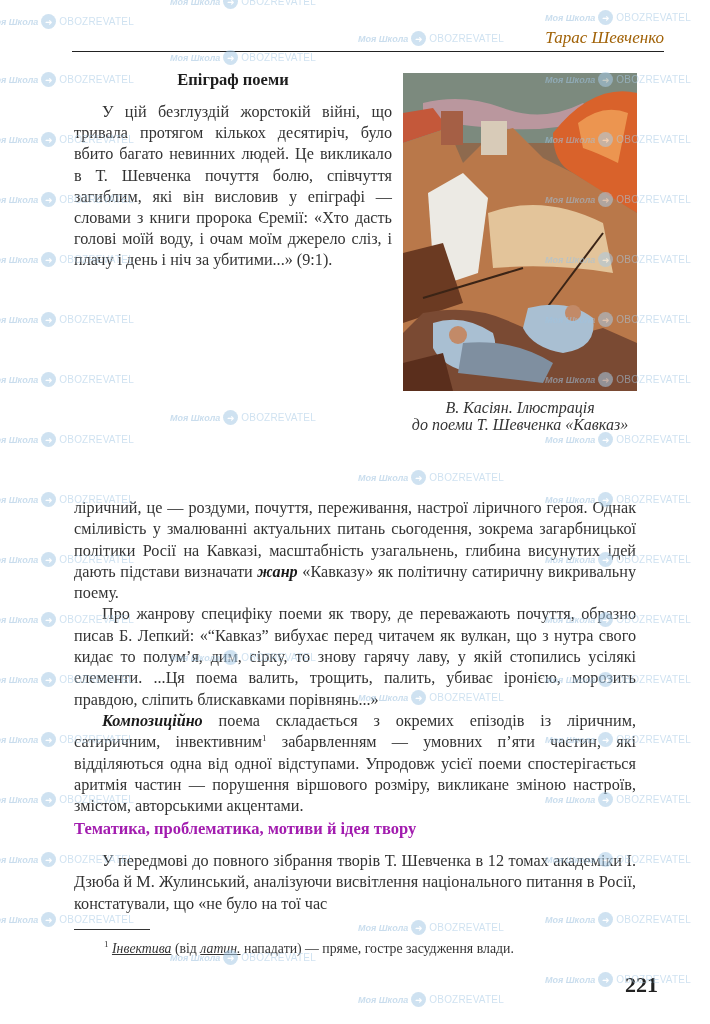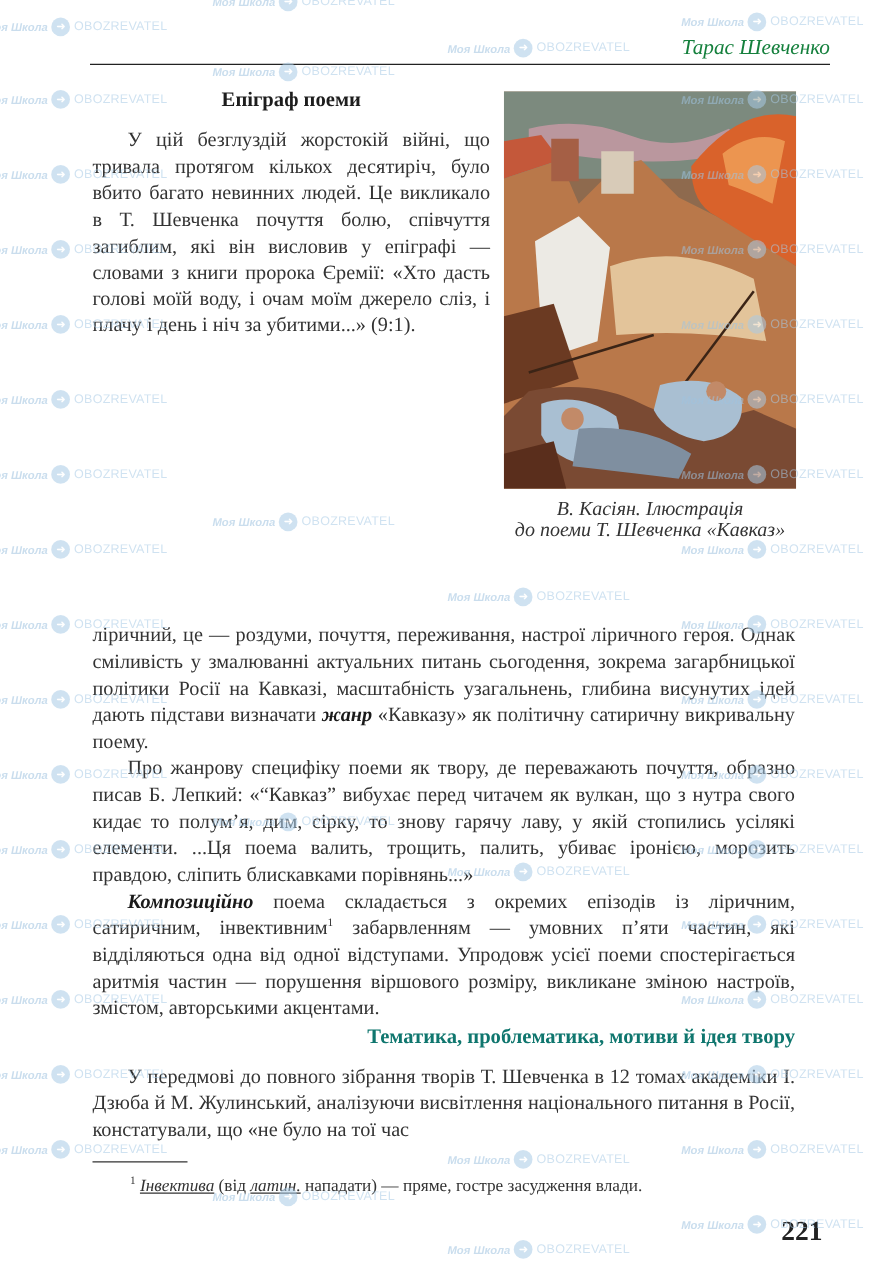--- a/index.html
+++ b/index.html
@@ -6,38 +6,38 @@
   body {
     width: 710px; height: 1024px; background: #ffffff; position: relative; overflow: hidden;
     font-family: "Liberation Serif", "DejaVu Serif", serif; color: #2b2b2b;
   }
   .wm-layer { position: absolute; inset: 0; pointer-events: none; z-index: 5; }
   .wm { position: absolute; display: flex; align-items: center; gap: 3px; opacity: 0.55; white-space: nowrap; }
   .wm .ms { font-family: "Liberation Sans", sans-serif; font-style: italic; font-weight: bold; font-size: 9px; color: #9fc3e0; }
   .wm .circ { width: 15px; height: 15px; border-radius: 50%; background: #a9cbe6; color: #fff; font-size: 9px; display: flex; align-items: center; justify-content: center; font-family: "DejaVu Sans", sans-serif; }
   .wm .ob { font-family: "Liberation Sans", sans-serif; font-size: 10px; color: #a9cbe6; letter-spacing: 0.2px; }
 
-  .running-head { position: absolute; right: 46px; top: 28px; font-style: italic; font-size: 17px; color: #15803d; }
+  .running-head { position: absolute; right: 46px; top: 28px; font-style: italic; font-size: 17px; color: #a16207; }
   .head-rule { position: absolute; left: 72px; right: 46px; top: 51px; height: 0; border-top: 1.6px solid #222; }
 
   .col-left { position: absolute; left: 74px; top: 70px; width: 318px; }
   .h-section { font-weight: bold; font-size: 16.5px; text-align: center; color: #1d1d1d; margin: 0 0 12px 0; }
   .p { font-size: 16.2px; line-height: 21.2px; text-align: justify; margin: 0; text-indent: 28px; color: #333; }
   .p.noindent { text-indent: 0; }
 
   .figure { position: absolute; left: 403px; top: 73px; width: 234px; }
   .illus { width: 234px; height: 318px; position: relative; overflow: hidden; }
   .caption { font-style: italic; font-size: 16px; text-align: center; line-height: 17px; margin-top: 8px; color: #333; }
 
   .full { position: absolute; left: 74px; width: 562px; }
   .full .p { line-height: 21.3px; }
   b.em { font-style: italic; font-weight: bold; color: #1a1a1a; }
   sup { font-size: 9px; line-height: 0; }
 
-  .h-section2 { position: absolute; left: 74px; width: 562px; top: 819px; font-weight: bold; font-size: 16.5px; text-align: right; color: #0f766e; }
+  .h-section2 { position: absolute; left: 74px; width: 562px; top: 819px; font-weight: bold; font-size: 16.5px; text-align: left; color: #a21caf; }
 
   .fn-rule { position: absolute; left: 74px; top: 929px; width: 76px; border-top: 1px solid #333; }
   .footnote { position: absolute; left: 104px; top: 941px; font-size: 13.8px; color: #333; }
   .footnote i { font-style: italic; text-decoration: underline; }
   .page-num { position: absolute; right: 52px; top: 972px; font-weight: bold; font-size: 22px; color: #222; }
 </style>
 </head>
 <body>
 
 <div class="running-head">Тарас Шевченко</div>

